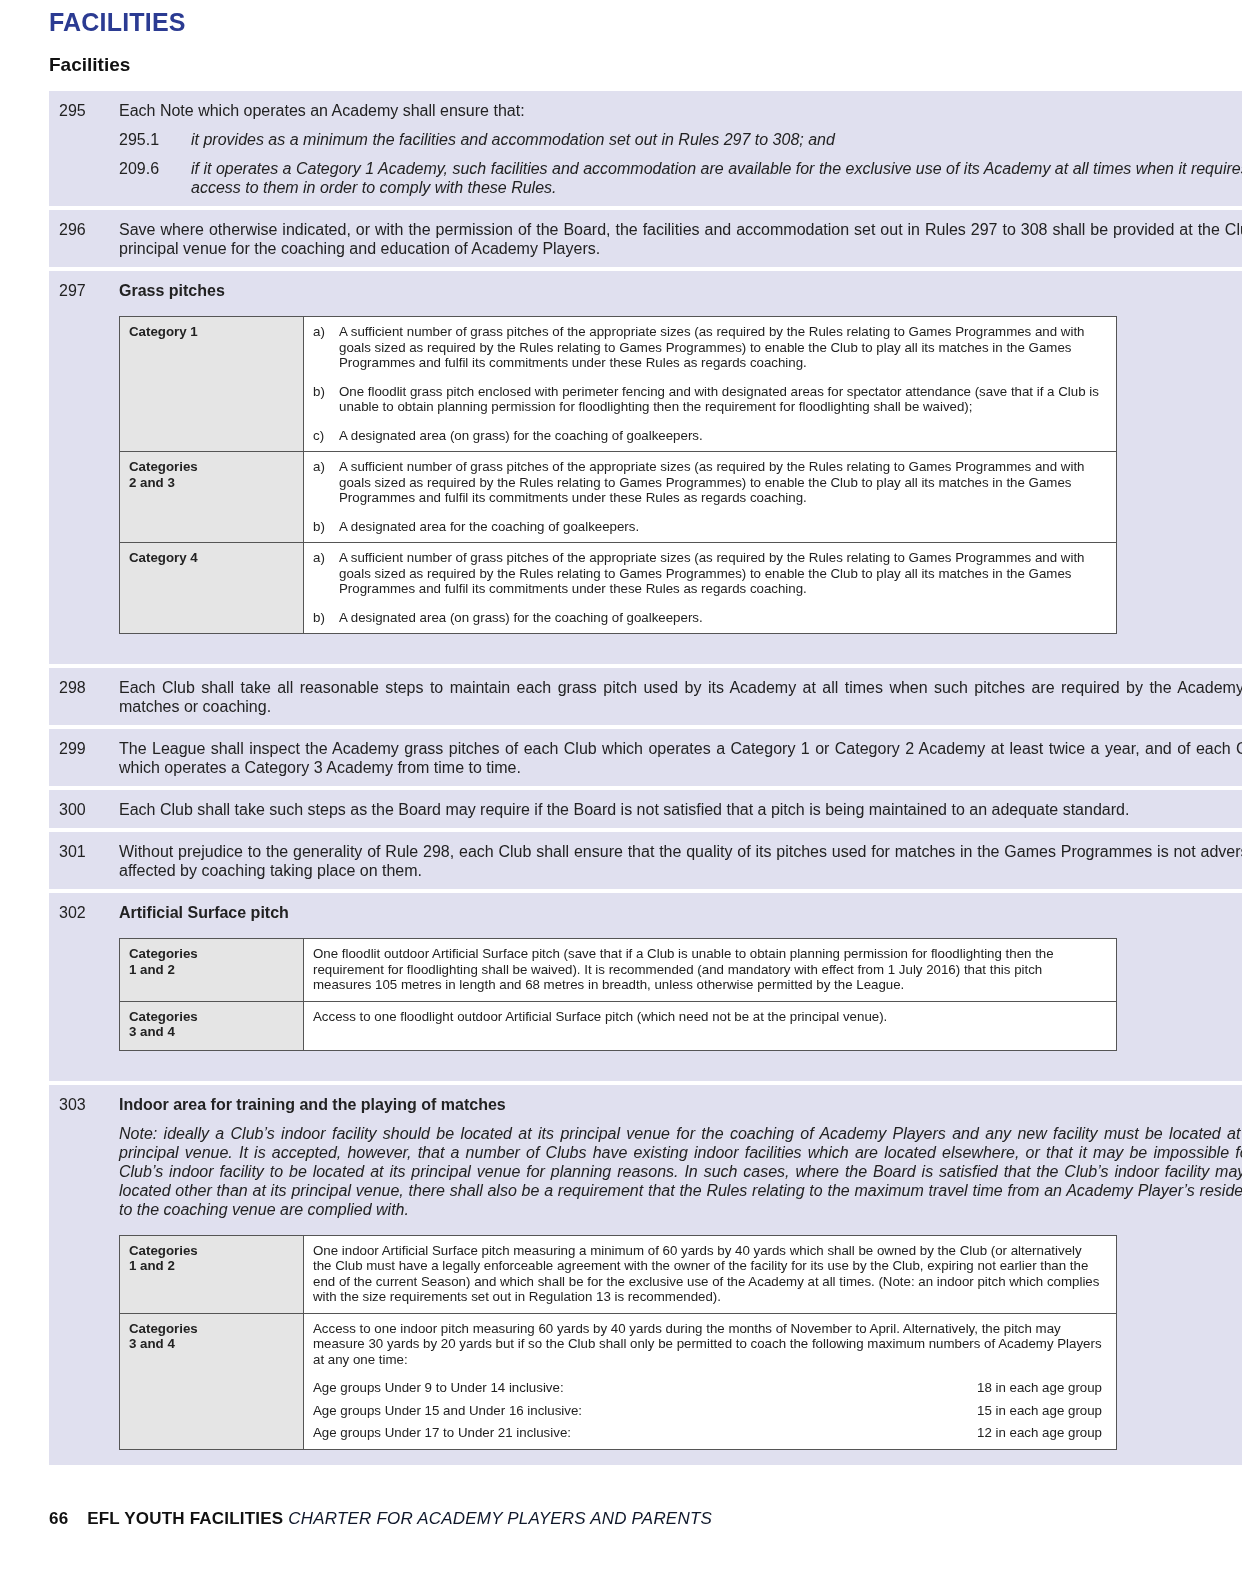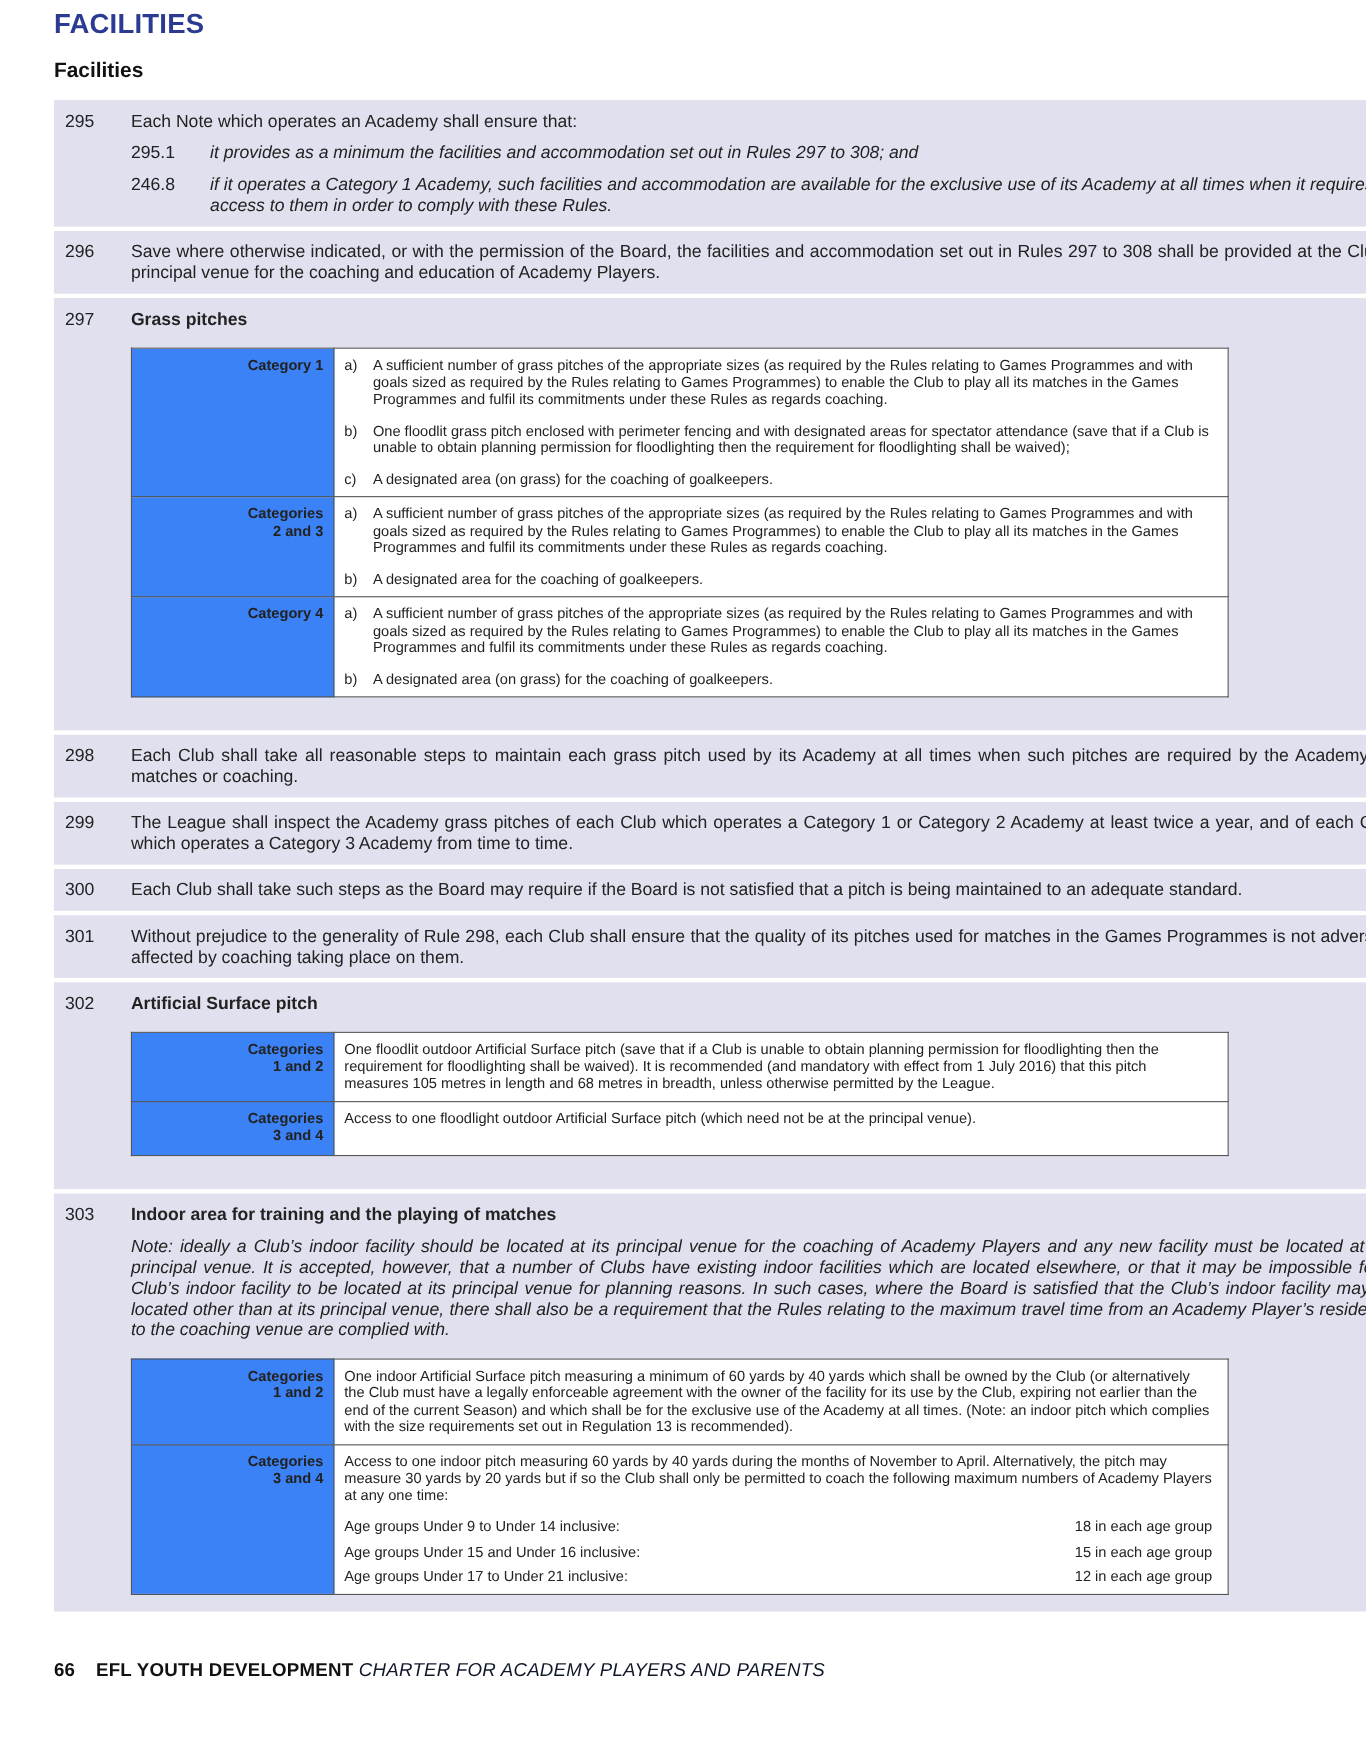--- a/index.html
+++ b/index.html
@@ -15,21 +15,21 @@
   .rule-body { flex: 1; font-size: 16px; line-height: 19px; color: #222; }
   .rule-body p { text-align: justify; }
   .sub { display: flex; margin-top: 10px; }
   .sub-num { width: 72px; flex: none; }
   .sub-text { flex: 1; font-style: italic; }
   .heading { font-weight: bold; }
   .note { font-style: italic; margin-top: 10px; text-align: justify; }
 
   table.req { width: 998px; border-collapse: collapse; margin-top: 16px; margin-bottom: 6px; background: #fff; border: 1.5px solid #444; }
   table.req td { border: 1.5px solid #555; vertical-align: top; font-size: 13.3px; line-height: 15.5px; }
-  table.req td.cat { width: 184px; background: #3b82f6; font-weight: bold; padding: 7px 9px 8px 9px; color: #222; text-align: right; }
+  table.req td.cat { width: 184px; background: #e5e5e5; font-weight: bold; padding: 7px 9px 8px 9px; color: #222; }
   table.req td.desc { padding: 7px 14px 8px 9px; color: #222; }
   .item { display: flex; margin-bottom: 13px; }
   .item:last-child { margin-bottom: 0; }
   .item-letter { width: 26px; flex: none; }
   .item-text { flex: 1; }
   .age-row { display: flex; margin-top: 7px; justify-content: space-between; }
   .age-row.first { margin-top: 13px; }
   .age-label { width: 339px; flex: none; }
 
   .footer { position: absolute; left: 49px; top: 1509px; font-size: 17px; letter-spacing: 0.2px; }
@@ -47,21 +47,21 @@
 
   <div class="rule">
     <div class="rule-num">295</div>
     <div class="rule-body">
       <p>Each Note which operates an Academy shall ensure that:</p>
       <div class="sub">
         <div class="sub-num">295.1</div>
         <div class="sub-text">it provides as a minimum the facilities and accommodation set out in Rules 297 to 308; and</div>
       </div>
       <div class="sub">
-        <div class="sub-num">246.8</div>
+        <div class="sub-num">209.6</div>
         <div class="sub-text">if it operates a Category 1 Academy, such facilities and accommodation are available for the exclusive use of its Academy at all times when it requires access to them in order to comply with these Rules.</div>
       </div>
     </div>
   </div>
 
   <div class="rule">
     <div class="rule-num">296</div>
     <div class="rule-body">
         <p>Save where otherwise indicated, or with the permission of the Board, the facilities and accommodation set out in Rules 297 to 308 shall be provided at the Club’s principal venue for the coaching and education of Academy Players.</p>
       </div>
@@ -213,15 +213,15 @@
           </td>
         </tr>
       </tbody>
         </table>
     </div>
   </div>
 </div>
 
 <div class="footer">
   <span class="pg">66</span>
-  <span class="brand">EFL YOUTH DEVELOPMENT</span>
+  <span class="brand">EFL YOUTH FACILITIES</span>
   <span class="sub-brand">CHARTER FOR ACADEMY PLAYERS AND PARENTS</span>
 </div>
 
 </body></html>

